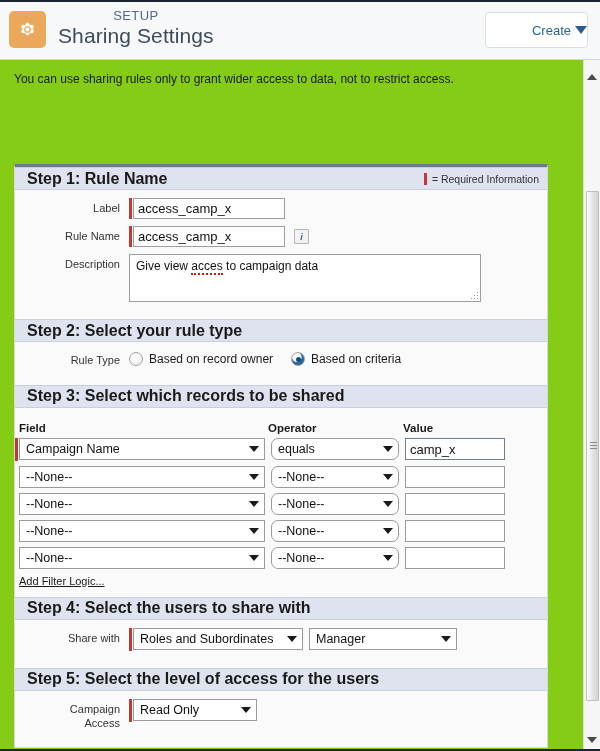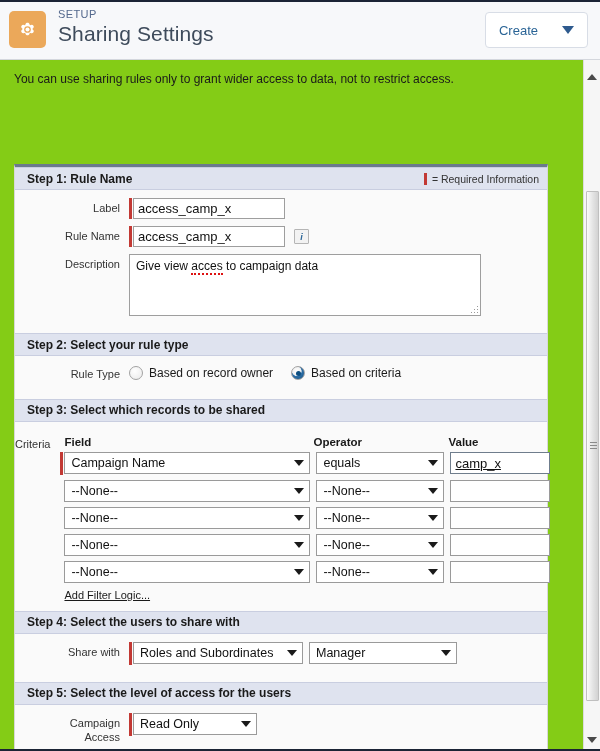--- a/index.html
+++ b/index.html
@@ -47,45 +47,46 @@
     justify-content: center;
     flex: 0 0 auto;
     margin-top: 2px;
   }
   .gear-tile svg { display: block; }
   .header-titles {
     margin-left: 12px;
     line-height: 1;
   }
   .setup-eyebrow {
-    font-size: 11px;
+    font-size: 13px;
     letter-spacing: .4px;
     color: #54698d;
     font-weight: 400;
     margin-bottom: 3px;
     display: block;
+    text-align: center;
   }
   .page-title {
     font-size: 21px;
     font-weight: 400;
     color: #3e4b5b;
     letter-spacing: .1px;
     display: block;
   }
   .create-button {
     position: absolute;
     right: 12px; top: 10px;
     width: 103px; height: 36px;
     background: #fff;
     border: 1px solid #d8dde6;
     border-radius: 4px;
     display: flex;
     align-items: center;
-    justify-content: center;
-    gap: 24px;
+    justify-content: flex-end;
+    gap: 4px;
     cursor: pointer;
   }
   .create-button .cb-label {
     font-size: 13px;
     color: #2a6496;
   }
   .tri-down {
     width: 0; height: 0;
     border-left: 6px solid transparent;
     border-right: 6px solid transparent;
@@ -170,21 +171,21 @@
     background: #dfe3ef;
     border-top: 1px solid #c9cee0;
     border-bottom: 1px solid #c9cee0;
     height: 23px;
     display: flex;
     align-items: center;
     padding: 0 8px 0 12px;
     justify-content: space-between;
   }
   .step-bar .step-title {
-    font-size: 12px;
+    font-size: 16px;
     font-weight: bold;
     color: #1a1a1a;
   }
   .req-legend {
     font-size: 10.5px;
     color: #333;
     display: flex;
     align-items: flex-start;
     gap: 5px;
     margin-left: 24px;
@@ -247,21 +248,21 @@
     font-size: 9px;
     font-weight: bold;
     color: #2a6496;
     font-style: italic;
     cursor: pointer;
     border-radius: 1px;
   }
 
   .textarea-box {
     position: relative;
-    width: 352px; height: 62px;
+    width: 352px; height: 48px;
     border: 1px solid #9e9e9e;
     background: #fff;
   }
   .textarea-text {
     padding: 4px 6px;
     font-size: 12px;
     color: #111;
   }
   .spell {
     border-bottom: 2px dotted #d11;
@@ -355,33 +356,33 @@
   }
   .select-box .sel-caret {
     width: 0; height: 0;
     border-left: 5px solid transparent;
     border-right: 5px solid transparent;
     border-top: 6px solid #1a1a1a;
     margin-left: 8px;
     flex: 0 0 auto;
   }
   .sel-field { width: 246px; }
-  .sel-oper  { width: 128px; margin-left: 6px; }
+  .sel-oper  { width: 128px; margin-left: 6px; border-radius: 7px; }
   .val-input {
     width: 100px;
     height: 22px;
     border: 1px solid #9a9a9a;
     background: #fff;
     margin-left: 6px;
     font-size: 13px;
     padding: 0 4px;
     color: #111;
     line-height: 20px;
   }
-  .val-input.filled { border-color: #6f7d8c; text-decoration: underline; }
+  .val-input.filled { border-color: #6f7d8c; }
 
   .filter-logic {
     margin-top: 6px;
     padding-left: 4px;
   }
   .filter-logic a {
     font-size: 11px;
     color: #1a1a1a;
     text-decoration: underline;
     cursor: pointer;
@@ -474,21 +475,20 @@
             <span class="radio-text">Based on criteria</span>
           </div>
         </div>
       </div>
 
       <div class="step-bar">
         <span class="step-title">Step 3: Select which records to be shared</span>
       </div>
       <div class="step-body">
         <div class="criteria-wrap">
-          <div class="criteria-label">Criteria</div>
           <div class="criteria-table">
 
             <div class="col-head-row">
               <div class="col-head ch-field">Field</div>
               <div class="col-head ch-oper">Operator</div>
               <div class="col-head ch-value">Value</div>
             </div>
 
             <div class="crit-row">
               <span class="req-mark h22"></span>

